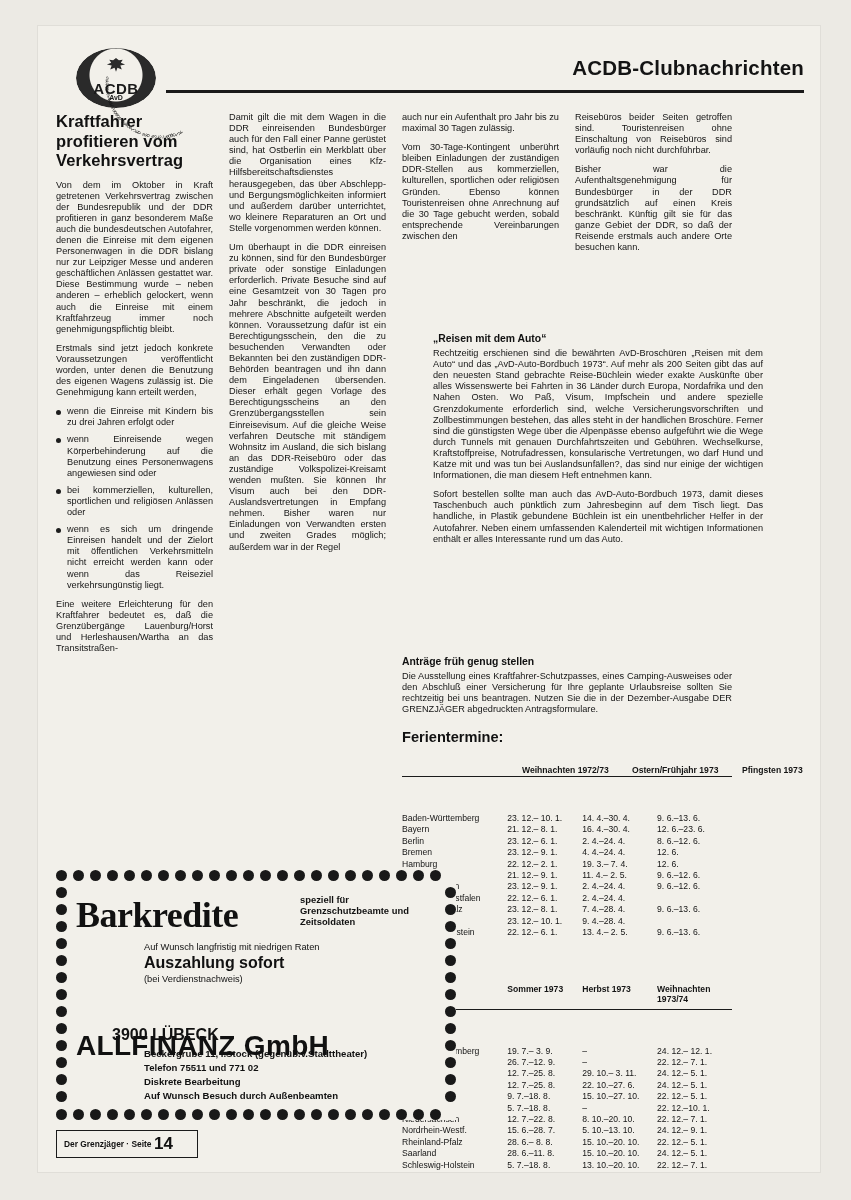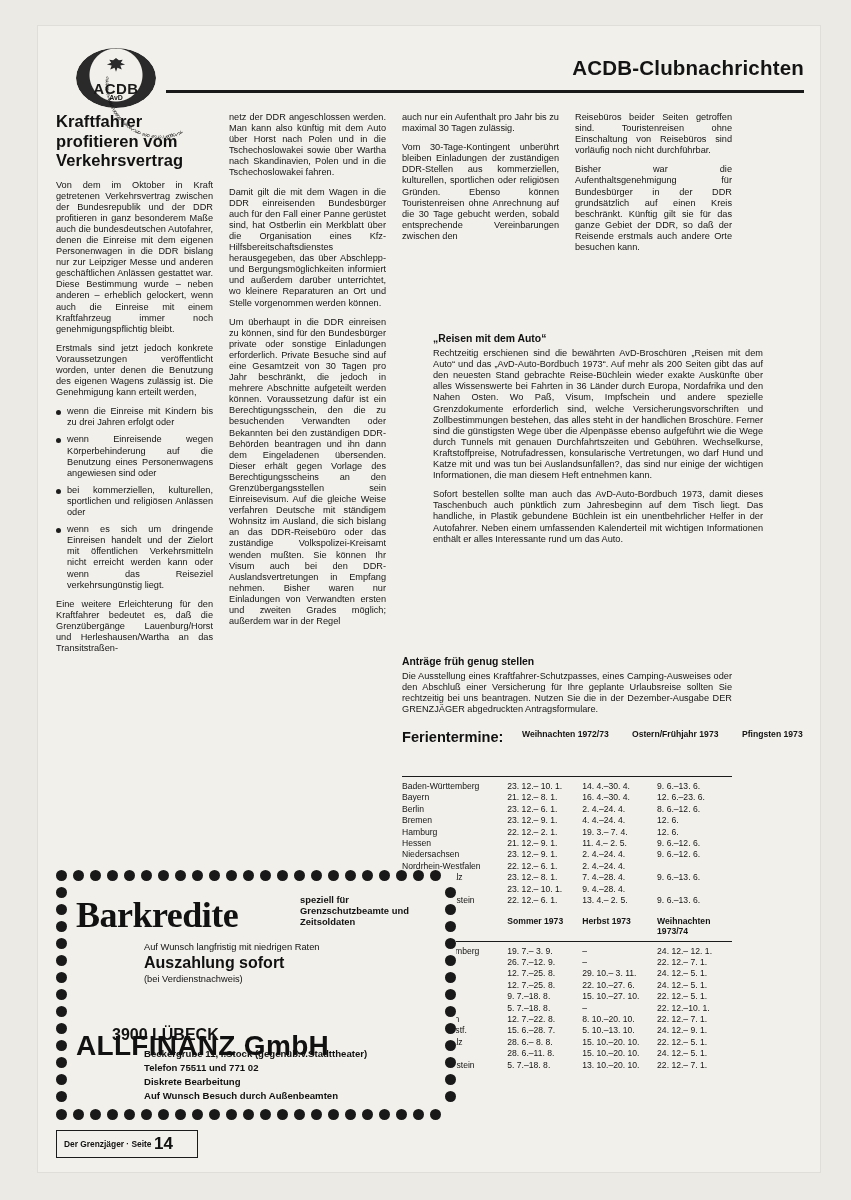--- a/index.html
+++ b/index.html
@@ -107,21 +107,21 @@
   .adcity{position:absolute;left:40px;top:140px;font-size:16px;font-weight:bold;color:#111;}
   .adaddr{position:absolute;left:72px;top:162px;font-size:9.6px;font-weight:bold;color:#111;}
   .adtel{position:absolute;left:72px;top:176px;font-size:9.6px;font-weight:bold;color:#111;}
   .addisk{position:absolute;left:72px;top:190px;font-size:9.6px;font-weight:bold;color:#111;}
   .advisit{position:absolute;left:72px;top:204px;font-size:9.6px;font-weight:bold;color:#111;}
   
   .tablewrap{position:absolute;left:364px;top:703px;width:330px;}
   .ferien-title{
     position:absolute;left:0;top:0;font-size:14.6px;font-weight:bold;color:#111;
   }
-  table.ft{border-collapse:collapse;font-size:8.6px;color:#141414;width:330px;}
+  table.ft{border-collapse:collapse;font-size:8.6px;color:#141414;width:330px;margin-top:36px;}
   table.ft td,table.ft th{padding:0 0 1.4px 0;vertical-align:top;text-align:left;font-weight:normal;}
   table.ft th{font-weight:bold;font-size:8.6px;line-height:10px;}
   .ft .st{width:104px;}
   .ft .c{width:74px;}
   .hr{border-top:1px solid #1b1b1b;margin:3px 0 4px 0;height:0;}
   
   .footer{
     position:absolute;left:18px;top:1104px;width:140px;height:26px;
     border:1px solid #1b1b1b;
   }
@@ -205,21 +205,20 @@
       <ul class="bullets">
         <li>wenn die Einreise mit Kindern bis zu drei Jahren erfolgt oder</li>
         <li>wenn Einreisende wegen Körperbehinderung auf die Benutzung eines Personenwagens angewiesen sind oder</li>
         <li>bei kommerziellen, kulturellen, sportlichen und religiösen Anlässen oder</li>
         <li>wenn es sich um dringende Einreisen handelt und der Zielort mit öffentlichen Verkehrsmitteln nicht erreicht werden kann oder wenn das Reiseziel verkehrsungünstig liegt.</li>
       </ul>
       <p>Eine weitere Erleichterung für den Kraftfahrer bedeutet es, daß die Grenzübergänge Lauenburg/Horst und Herleshausen/Wartha an das Transitstraßen-</p>
     </div>
 
     <div class="col c2">
-      <p>netz der DDR angeschlossen werden. Man kann also künftig mit dem Auto über Horst nach Polen und in die Tschechoslowakei sowie über Wartha nach Skandinavien, Polen und in die Tschechoslowakei fahren.</p>
       <p>Damit gilt die mit dem Wagen in die DDR einreisenden Bundesbürger auch für den Fall einer Panne gerüstet sind, hat Ostberlin ein Merkblatt über die Organisation eines Kfz-Hilfsbereitschaftsdienstes herausgegeben, das über Abschlepp- und Bergungsmöglichkeiten informiert und außerdem darüber unterrichtet, wo kleinere Reparaturen an Ort und Stelle vorgenommen werden können.</p>
       <p>Um überhaupt in die DDR einreisen zu können, sind für den Bundesbürger private oder sonstige Einladungen erforderlich. Private Besuche sind auf eine Gesamtzeit von 30 Tagen pro Jahr beschränkt, die jedoch in mehrere Abschnitte aufgeteilt werden können. Voraussetzung dafür ist ein Berechtigungsschein, den die zu besuchenden Verwandten oder Bekannten bei den zuständigen DDR-Behörden beantragen und ihn dann dem Eingeladenen übersenden. Dieser erhält gegen Vorlage des Berechtigungsscheins an den Grenzübergangsstellen sein Einreisevisum. Auf die gleiche Weise verfahren Deutsche mit ständigem Wohnsitz im Ausland, die sich bislang an das DDR-Reisebüro oder das zuständige Volkspolizei-Kreisamt wenden mußten. Sie können Ihr Visum auch bei den DDR-Auslandsvertretungen in Empfang nehmen. Bisher waren nur Einladungen von Verwandten ersten und zweiten Grades möglich; außerdem war in der Regel</p>
     </div>
 
     <div class="col c3">
       <p>auch nur ein Aufenthalt pro Jahr bis zu maximal 30 Tagen zulässig.</p>
       <p>Vom 30-Tage-Kontingent unberührt bleiben Einladungen der zuständigen DDR-Stellen aus kommerziellen, kulturellen, sportlichen oder religiösen Gründen. Ebenso können Touristenreisen ohne Anrechnung auf die 30 Tage gebucht werden, sobald entsprechende Vereinbarungen zwischen den</p>
     </div>
 
     <div class="col c4">

